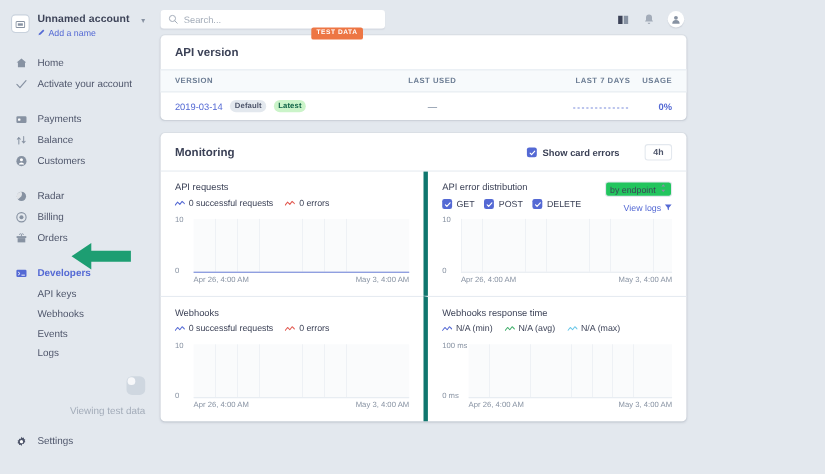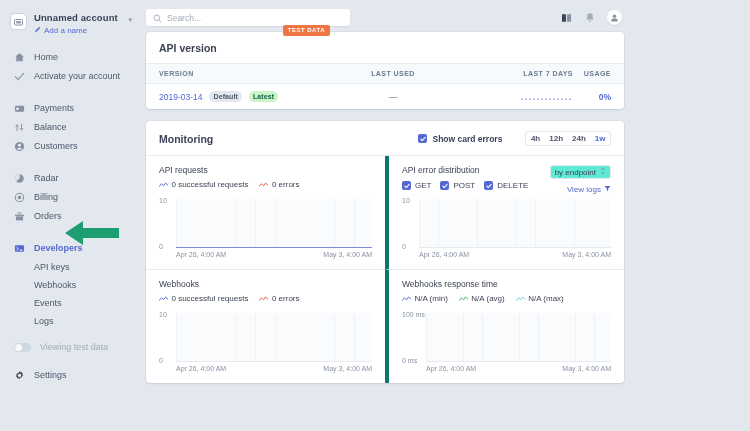--- a/index.html
+++ b/index.html
@@ -40,21 +40,21 @@
     padding: 3px 8px 3px 14px; font-size: 9px; color: #4f566b;
     line-height: 13px; cursor: default;
   }
   .nav .ic { width: 11px; height: 11px; flex: 0 0 11px; display:flex; align-items:center; justify-content:center; }
   .nav .ic svg { display: block; }
   .nav.active { color: #5469d4; font-weight: bold; }
   .subnav {
     font-size: 9px; color: #4f566b; padding: 2.5px 8px 2.5px 34px;
     line-height: 13px; cursor: default;
   }
-  .toggle-row { display:flex; align-items:flex-end; gap:9px; padding: 3px 8px 3px 14px; margin-top: 9px; }
+  .toggle-row { display:flex; align-items:flex-end; gap:9px; padding: 3px 8px 3px 14px; margin-top: 9px; flex-direction: column; }
   .toggle {
     width: 17px; height: 9px; border-radius: 5px; background: #cfd7e0;
     position: relative; flex: 0 0 17px;
   }
   .toggle::after {
     content:''; position:absolute; left:1px; top:1px; width:7px; height:7px;
     border-radius:50%; background:#f7f8fa;
   }
   .toggle-label { font-size: 9px; color: #a3acb9; }
   .settings-row { margin-top: 11px; }
@@ -123,21 +123,21 @@
 
   
   .chk {
     width: 9px; height: 9px; border-radius: 2px; background: #5469d4;
     display: flex; align-items: center; justify-content: center; flex: 0 0 9px;
   }
   .chk svg { display:block; }
   .chk-label { font-size: 8.5px; color: #3c4257; }
   .seg {
     display: flex; align-items: center; border: 1px solid #e3e8ee; border-radius: 3px;
-    height: 15px; overflow: hidden; background:#fff;
+    height: 15px; overflow: hidden; background:#fff;flex-direction:column;
   }
   .seg span {
     font-size: 8px; color: #4f566b; padding: 0 4.5px; line-height: 13px;
   }
   .seg span.on { color: #5469d4; font-weight: bold; }
 
   
   .chart-grid { border-top: 1px solid #e6ebf1; display: flex; flex-wrap: wrap; }
   .panel { width: 50%; padding: 9px 13px 10px; }
   .panel.bl, .panel.br { border-top: 1px solid #e6ebf1; }
@@ -145,21 +145,21 @@
   .panel-head { display: flex; align-items: flex-start; }
   .panel-title { font-size: 8.5px; color: #3c4257; }
   .panel-head .spacer { flex: 1; }
   .legend { display: flex; align-items: center; gap: 11px; margin-top: 5px; }
   .leg { display: flex; align-items: center; gap: 3.5px; font-size: 8px; color: #3c4257; }
   .leg svg { display:block; }
   .checks { display: flex; align-items: center; gap: 9px; margin-top: 6px; }
   .chk-sm { display:flex; align-items:center; gap: 4px; font-size: 8px; color:#3c4257; }
   .select {
     display:flex; align-items:center; gap:4px; border:1px solid #e3e8ee; border-radius:3px;
-    height: 14px; padding: 0 4px; font-size: 8px; color:#3c4257; background:#5eead4;
+    height: 14px; padding: 0 4px; font-size: 8px; color:#3c4257; background:#22c55e;
   }
   .viewlogs { font-size: 8px; color:#5469d4; display:flex; align-items:center; gap:3px; margin-top: 6px;}
 
   .plot { position: relative; margin-top: 8px; height: 62px; }
   .plot .ylab {
     position: absolute; left: 0; font-size: 7px; color: #8792a2; line-height: 7px;
   }
   .plot .ytop { top: 0; }
   .plot .ybot { bottom: 9px; }
   .plot .area {

